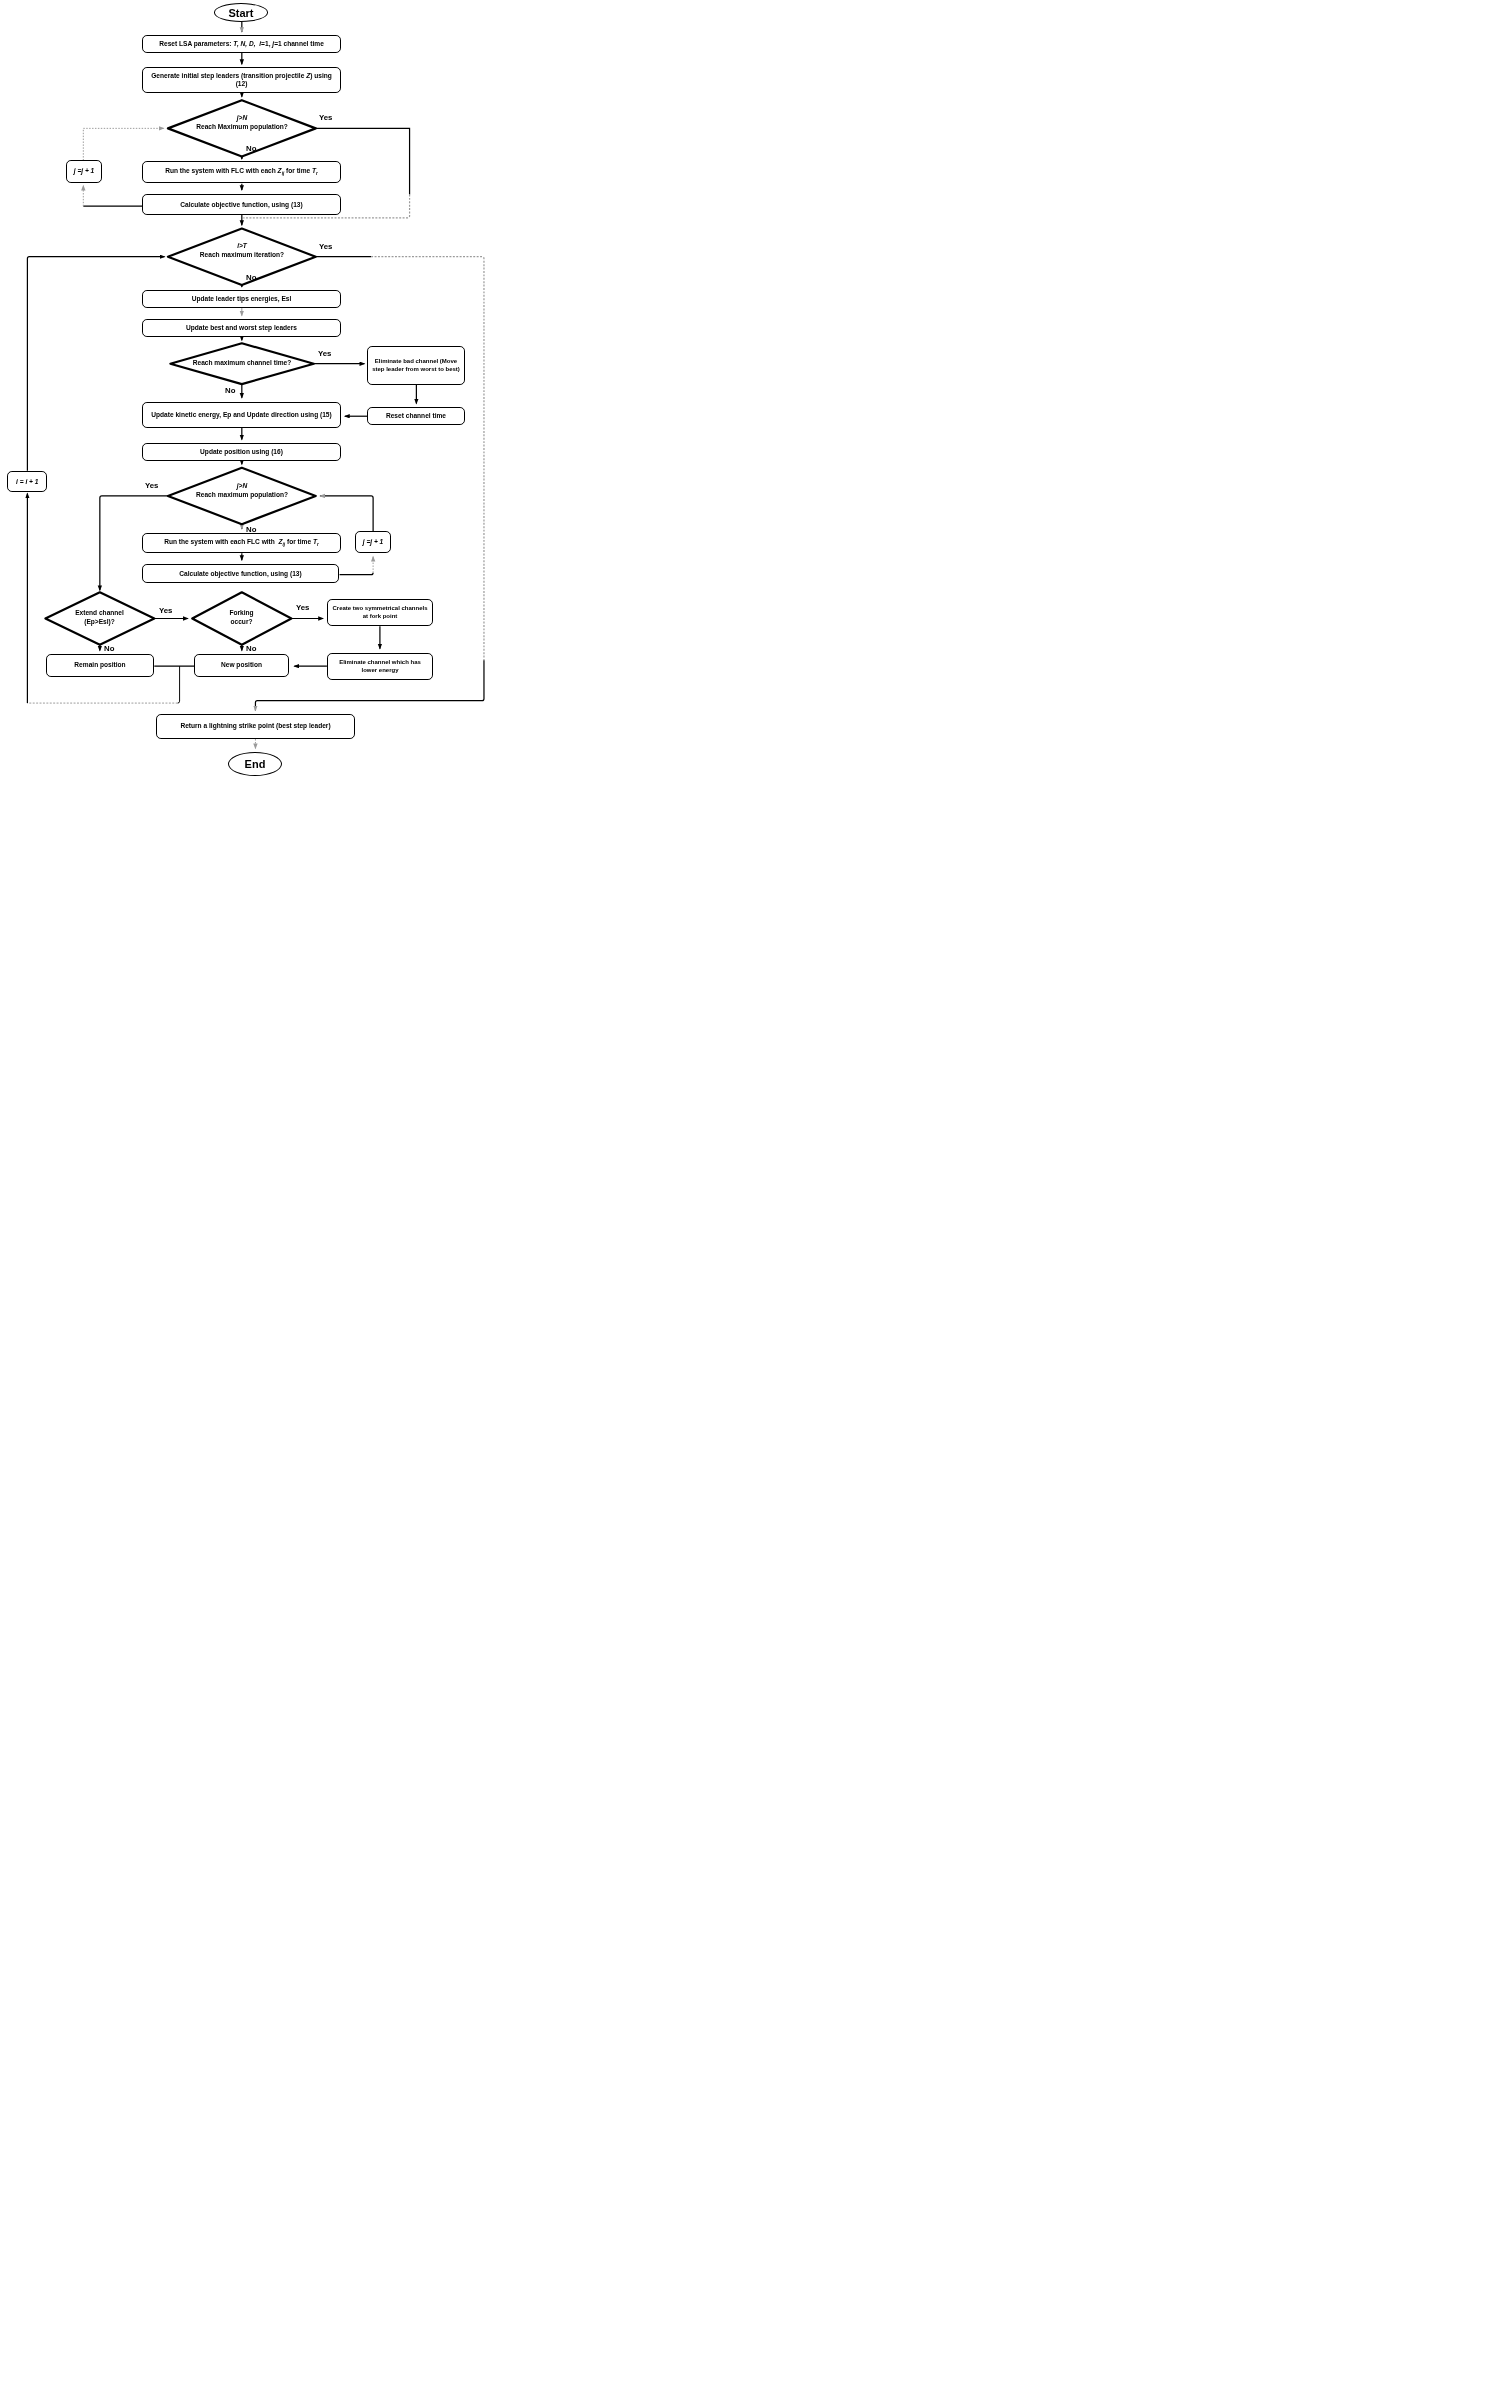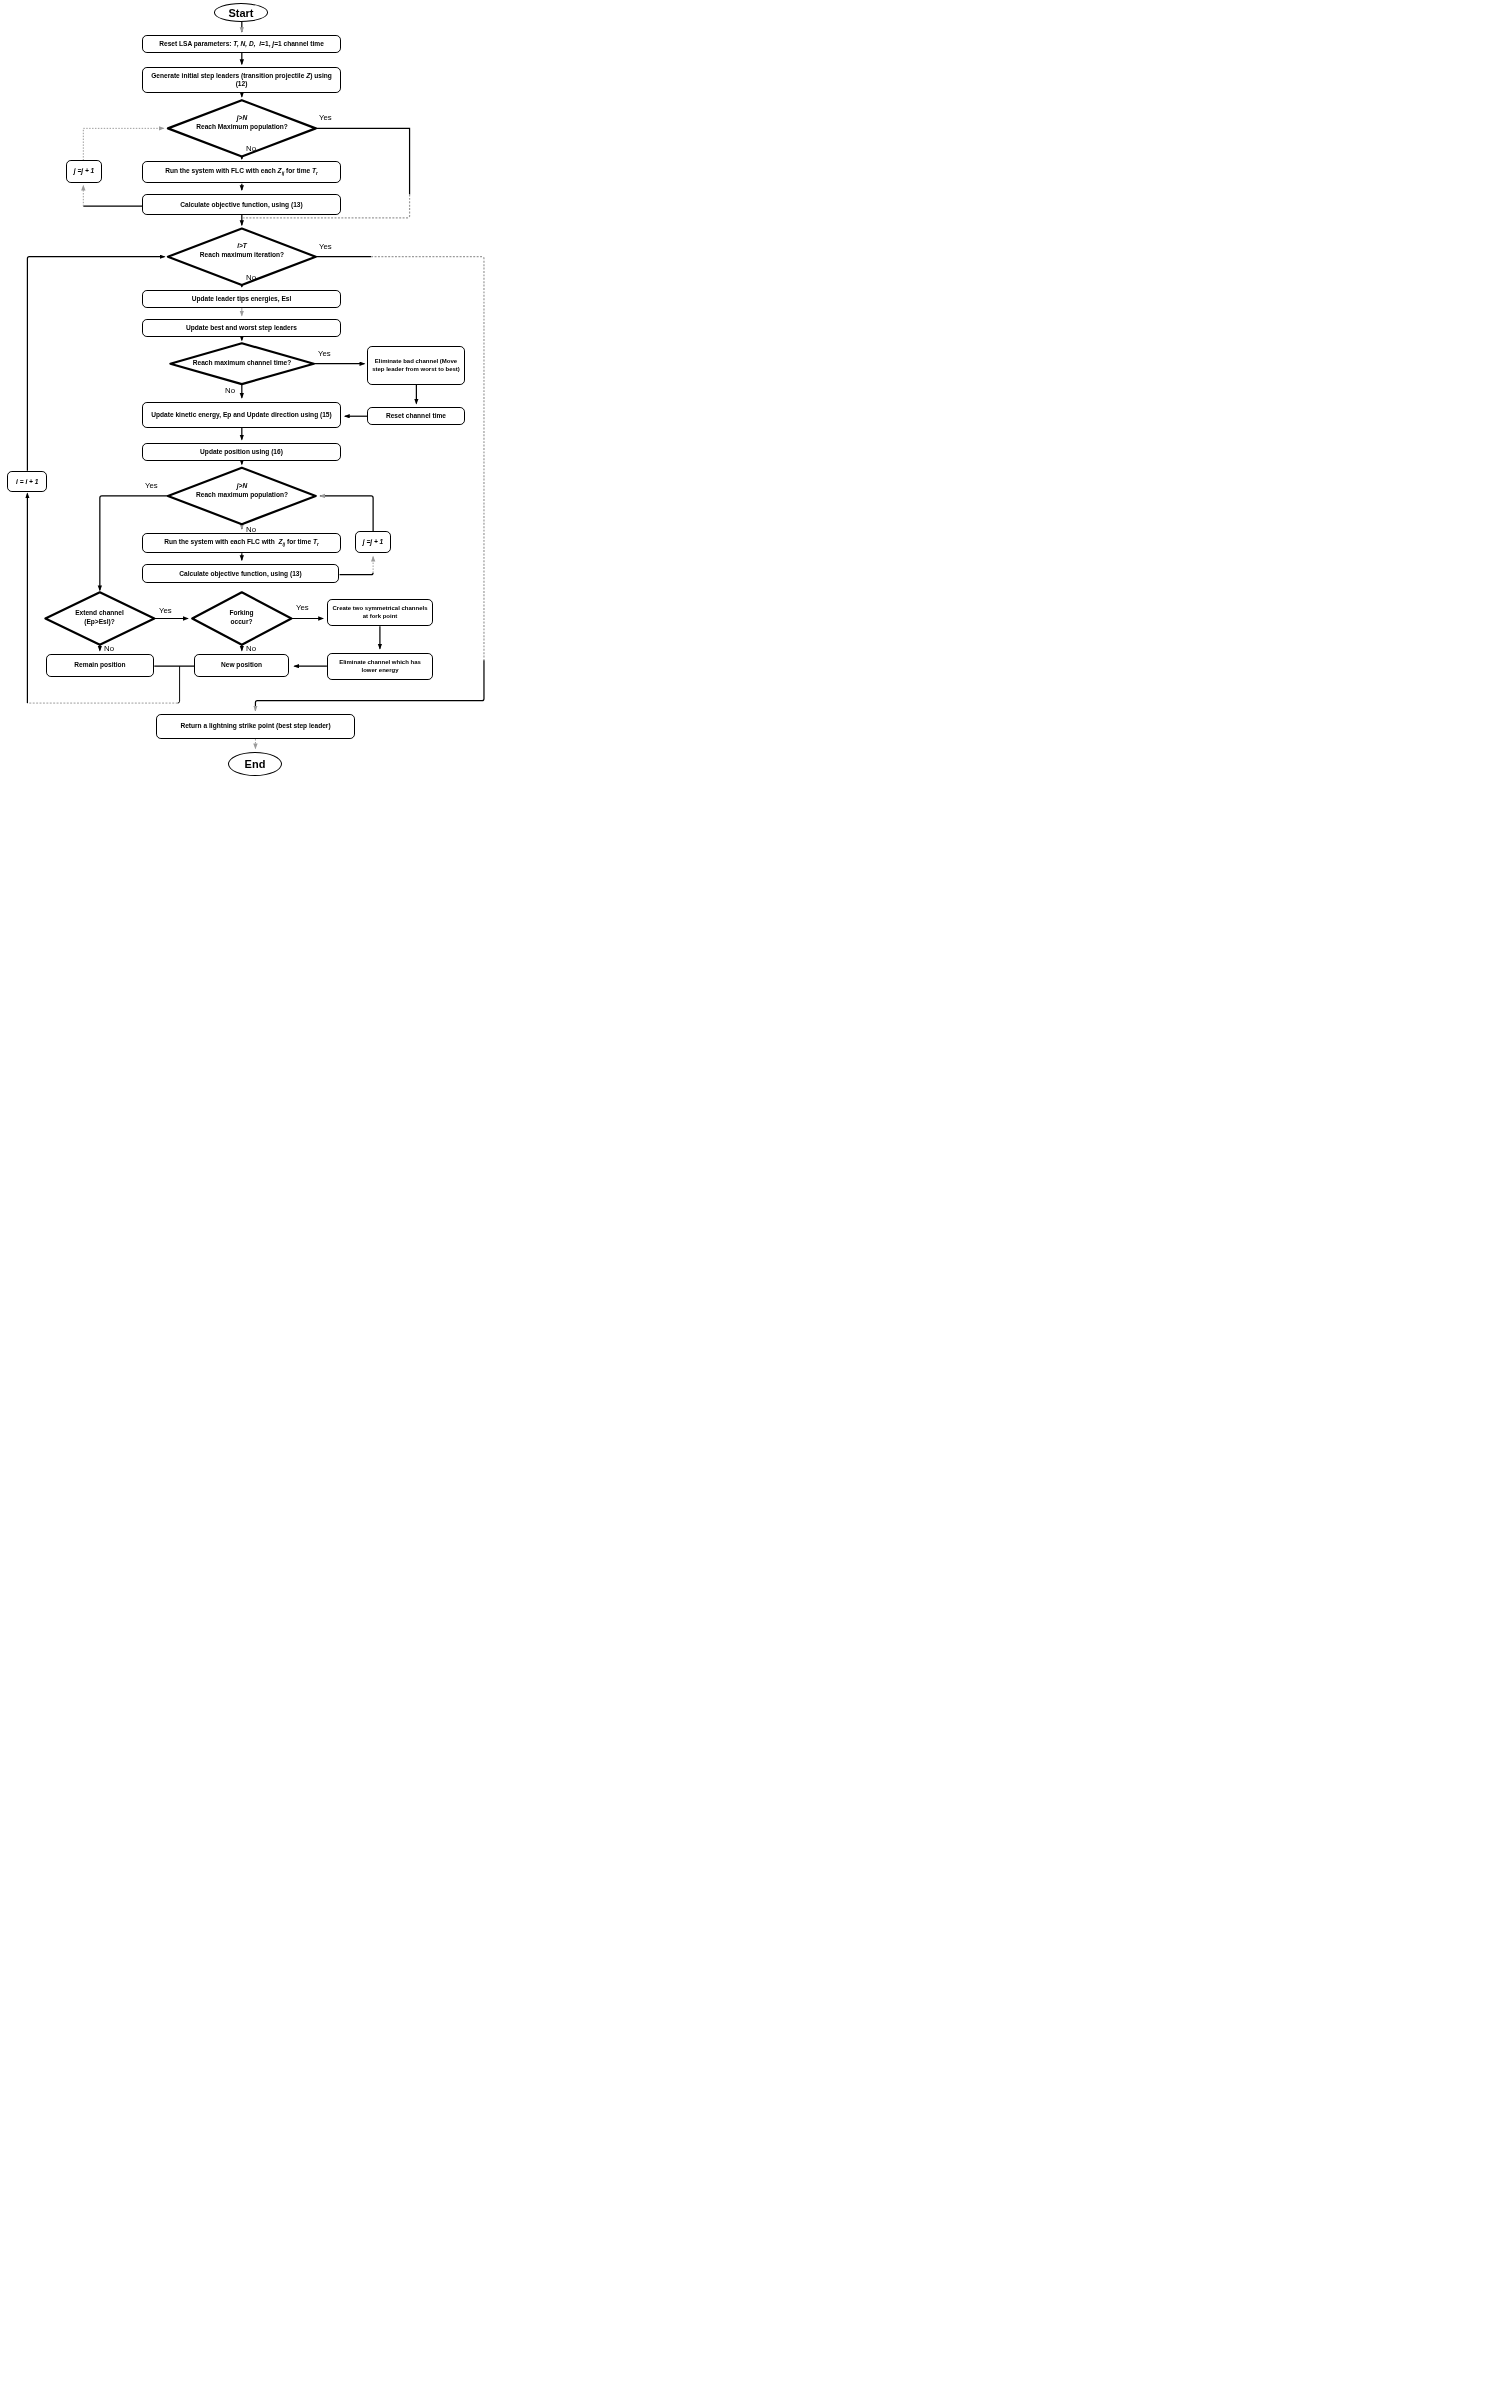--- a/index.html
+++ b/index.html
@@ -17,21 +17,21 @@
   .term {
     position:absolute; z-index:2; box-sizing:border-box;
     border:1.9px solid #000; border-radius:50%; background:#fff;
     display:flex; align-items:center; justify-content:center;
     font-weight:bold; font-size:11px;
   }
   .dtext {
     position:absolute; z-index:2; text-align:center; font-weight:bold;
     font-size:6.6px; line-height:1.3; pointer-events:none;
   }
-  .lbl { position:absolute; z-index:3; font-weight:normal; font-size:7.8px; }
+  .lbl { position:absolute; z-index:3; font-weight:bold; font-size:7.8px; }
   .it { font-style:italic; }
   .sub { font-style:italic; font-size:70%; vertical-align:sub; }
   .small { font-size:6px; }
 </style>
 </head>
 <body>
 
 <div id="canvas">
 
   <svg id="wires" width="489" height="777" viewBox="0 0 1005 1598">

